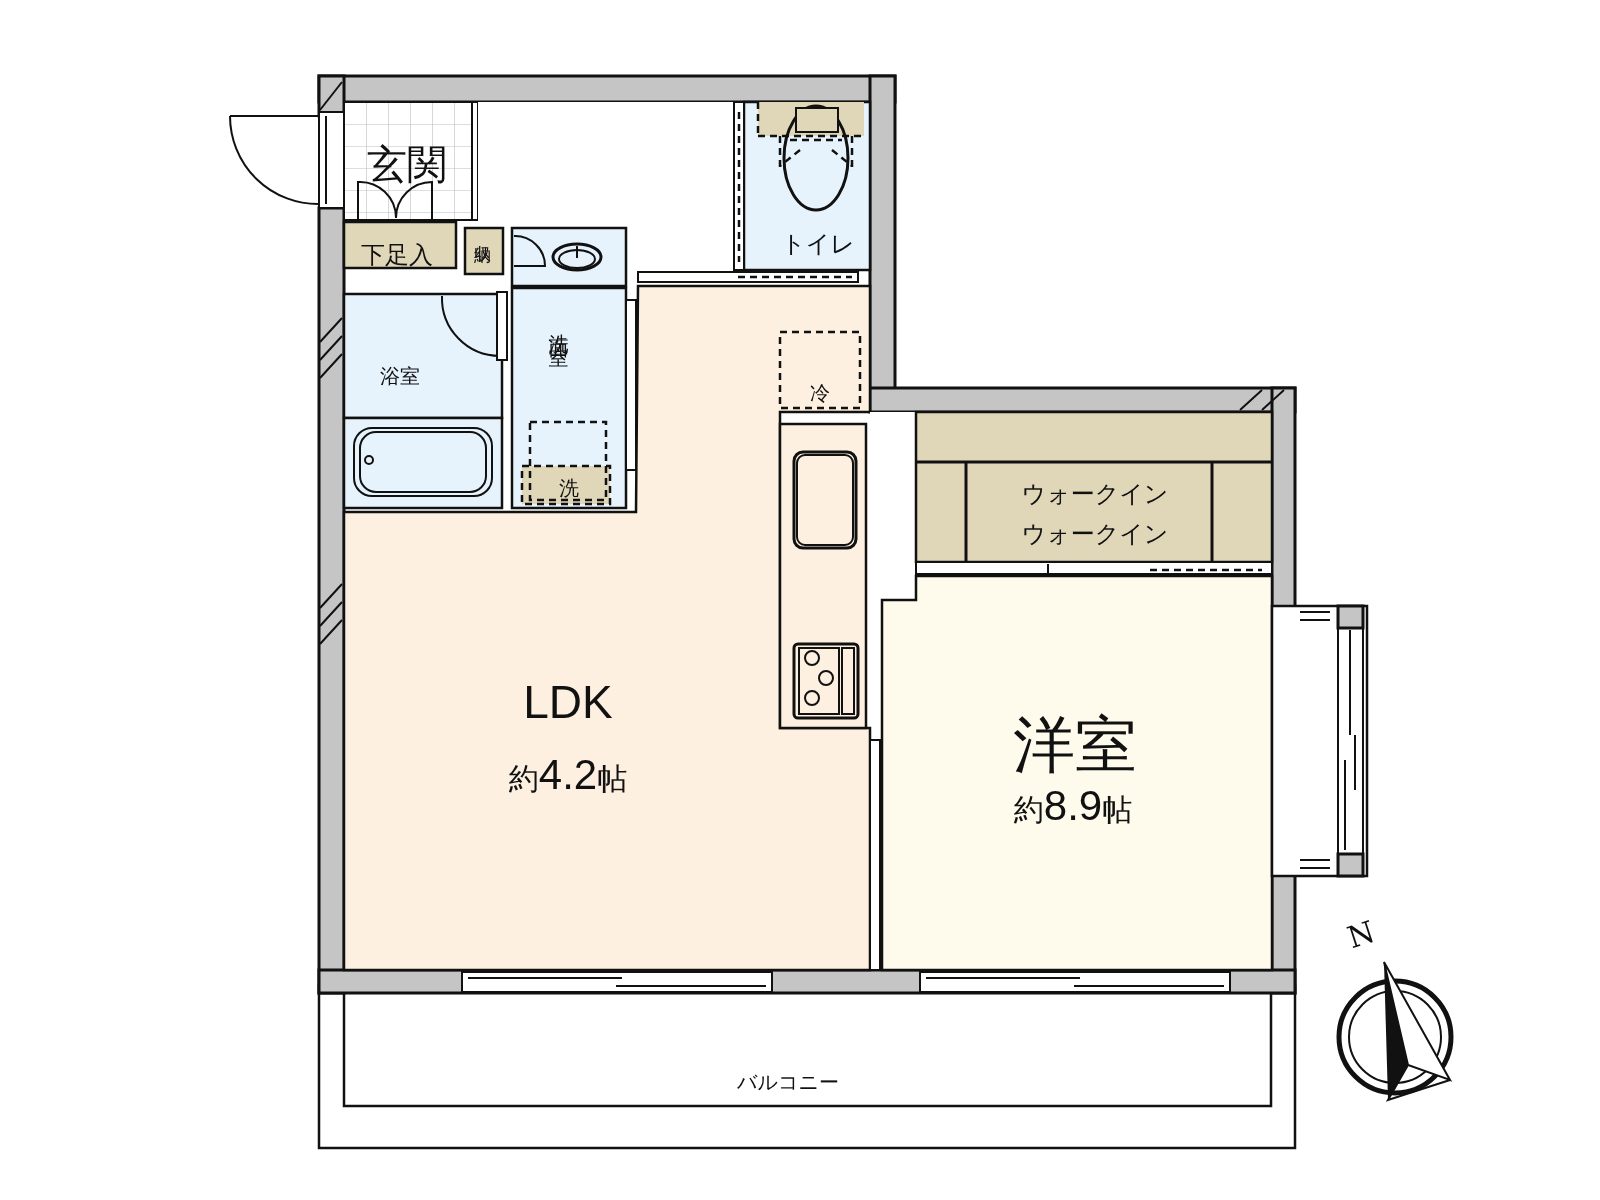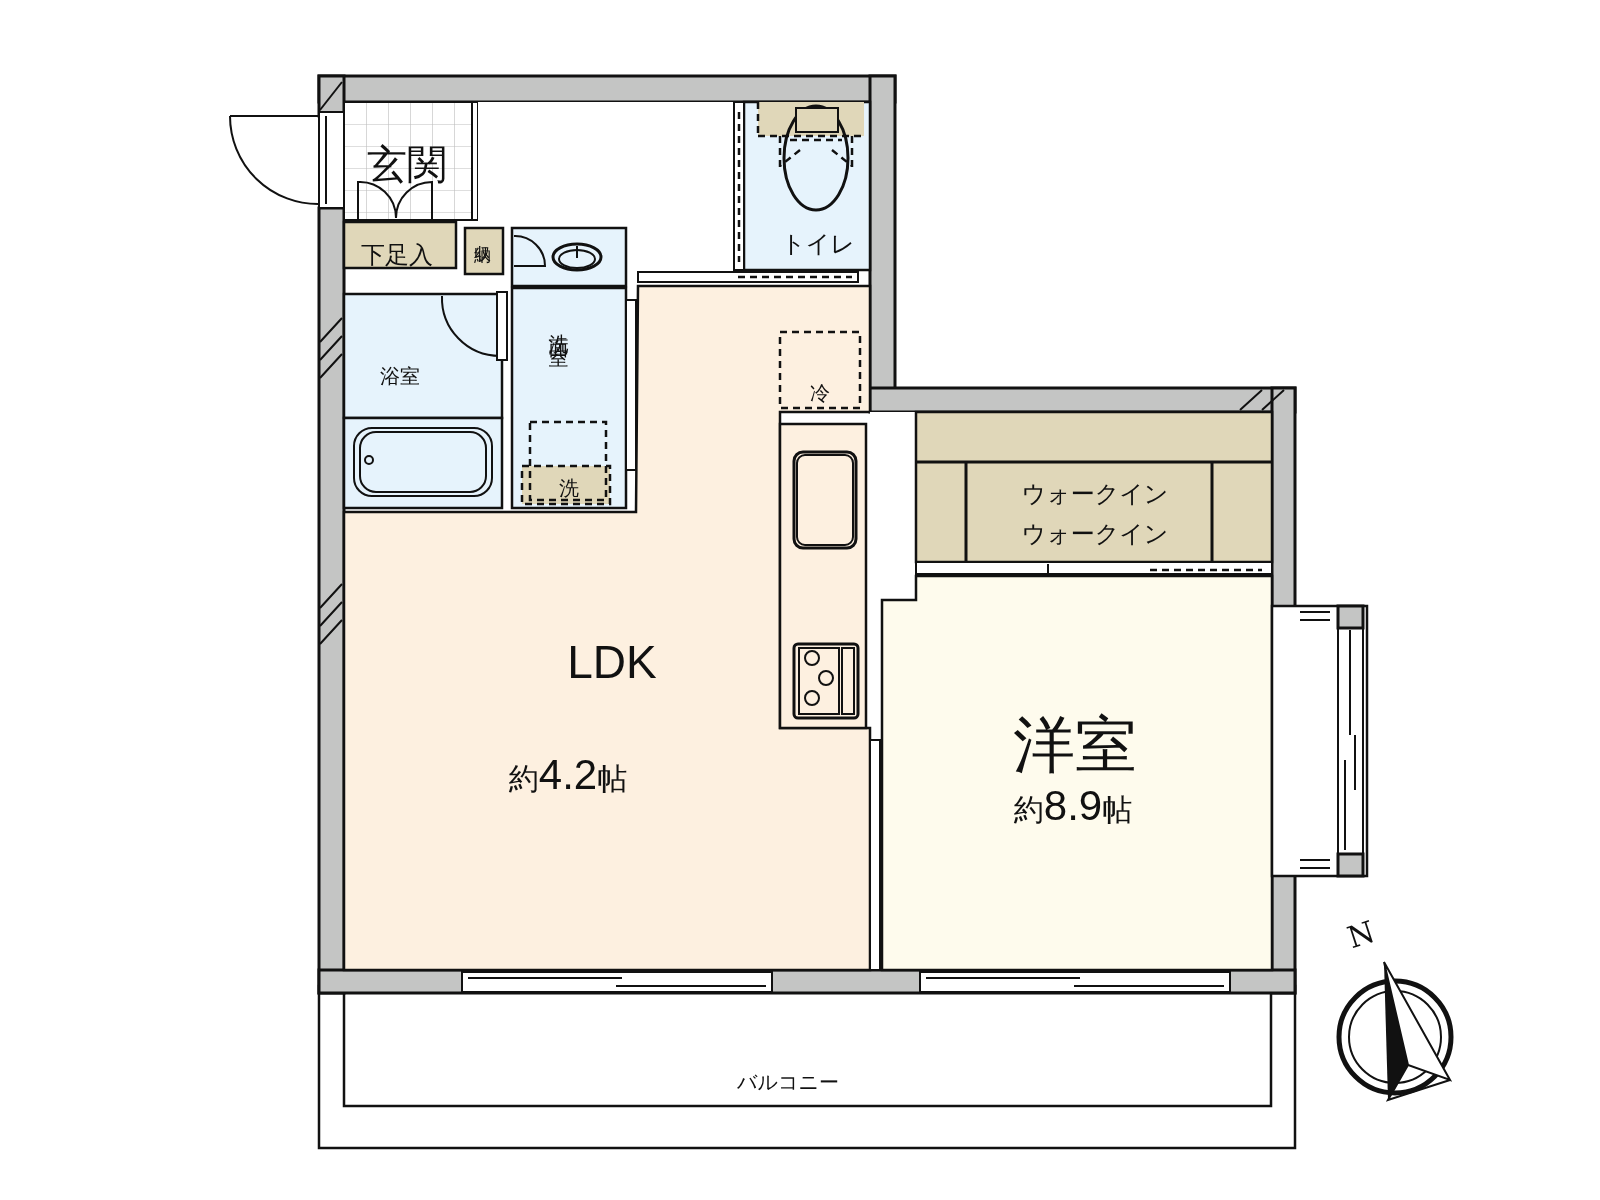--- a/index.html
+++ b/index.html
@@ -177,21 +177,21 @@
 
 <div class="lbl center big" style="left:407px; top:151px;">玄関</div>
 <div class="lbl center sm" style="left:397px; top:255px;text-align:right;">下足入</div>
 <div class="lbl xs vert" style="left:474px; top:232px; font-size:17px; letter-spacing:1px;">収納</div>
 <div class="lbl center med" style="left:400px; top:354px;">浴室</div>
 <div class="lbl med vert" style="left:549px; top:296px; letter-spacing:6px;">洗面室</div>
 <div class="lbl center med" style="left:569px; top:466px;">洗</div>
 <div class="lbl center sm" style="left:818px; top:244px;">トイレ</div>
 <div class="lbl center med" style="left:820px; top:371px;">冷</div>
 
-<div class="lbl center ldk-name" style="left:568px; top:662px;margin-left:44px;">LDK</div>
+<div class="lbl center ldk-name" style="left:568px; top:702px;">LDK</div>
 <div class="lbl center area" style="left:568px; top:775px;">
   <span>約</span><span class="num">4.2</span><span>帖</span>
 </div>
 
 <div class="lbl center sm" style="left:1095px; top:494px;">ウォークイン</div>
 <div class="lbl center sm" style="left:1095px; top:534px;">ウォークイン</div>
 
 <div class="lbl center big" style="left:1075px; top:732px; font-size:62px;">洋室</div>
 <div class="lbl center area" style="left:1073px; top:806px;">
   <span>約</span><span class="num">8.9</span><span>帖</span>

